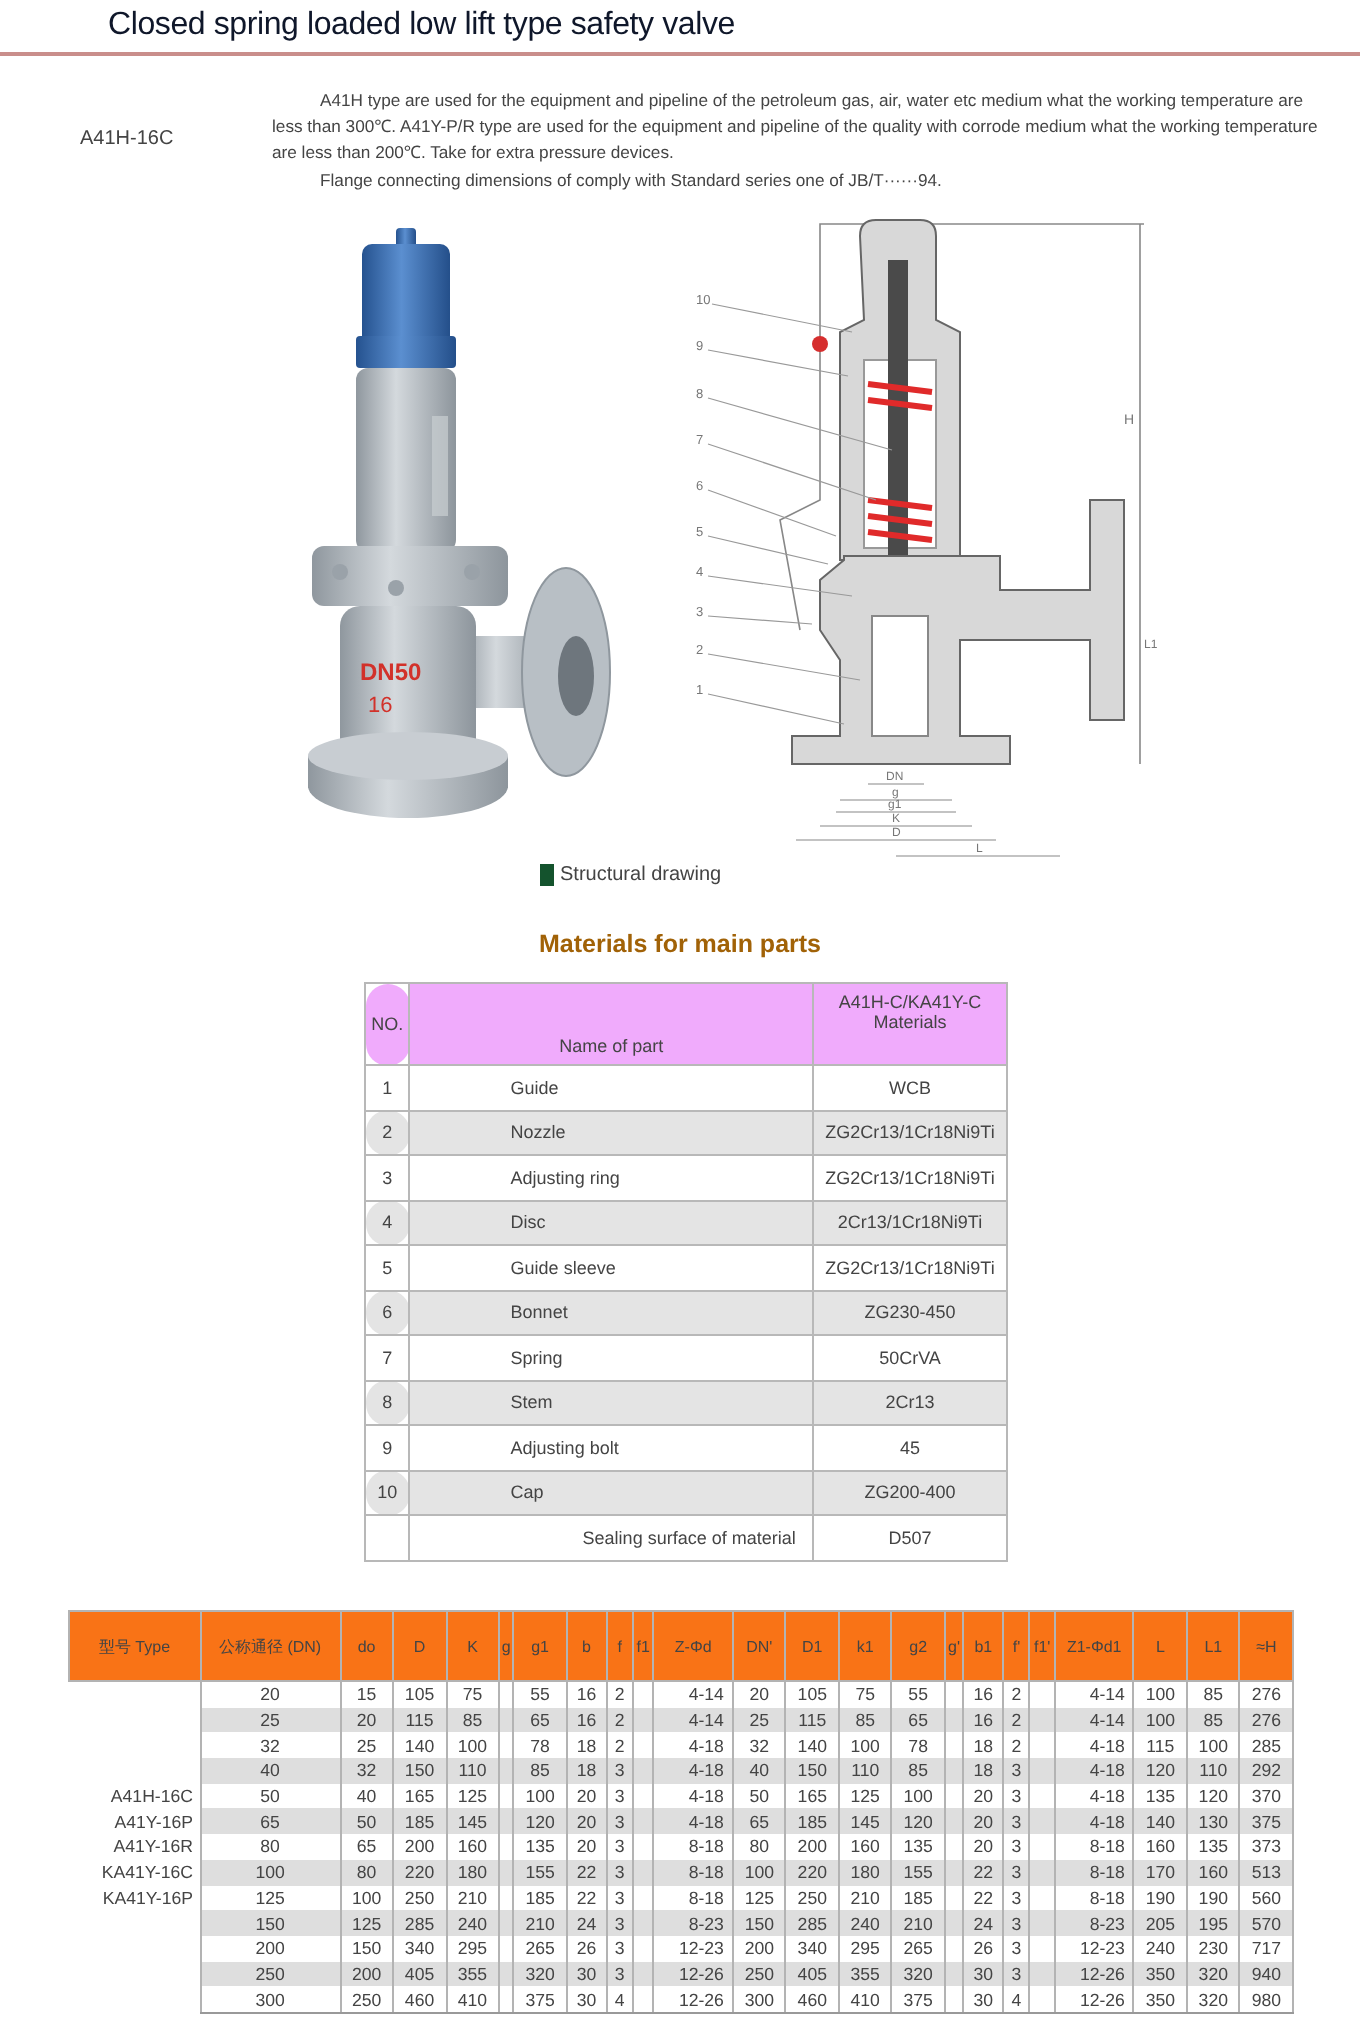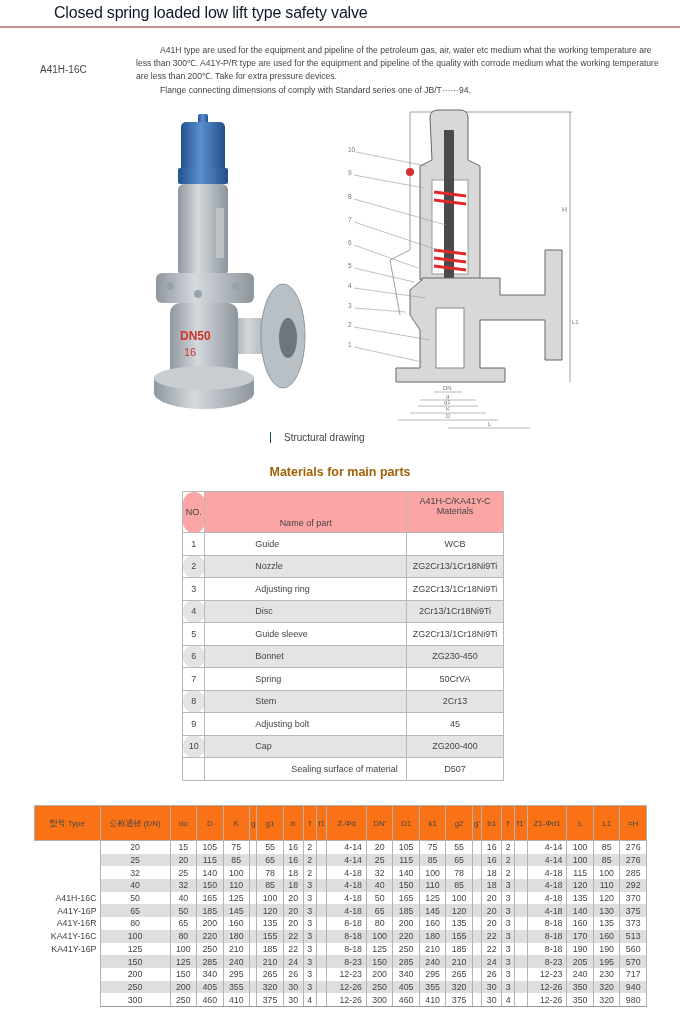--- a/index.html
+++ b/index.html
@@ -6,26 +6,26 @@
   body { width: 680px; height: 1011px; position: relative; overflow: hidden;
          font-family: "Liberation Sans", sans-serif; color: #333; }
   .header-title { position: absolute; left: 38px; top: 4px; font-size: 16px; color: #0f172a; letter-spacing: -0.2px; margin-left: 16px; }
   .header-rule { position: absolute; left: 0; top: 26px; width: 680px; height: 2px; background: #c98e8b; }
   .model-label { position: absolute; left: 40px; top: 64px; font-size: 10px; color: #444; }
   .desc { position: absolute; left: 136px; top: 44px; width: 525px; font-size: 8.6px; line-height: 13.2px; color: #444; }
   .desc p { margin: 0; }
   .desc .indent { text-indent: 24px; }
   .photo { position: absolute; left: 148px; top: 108px; width: 190px; height: 310px; }
   .drawing { position: absolute; left: 340px; top: 100px; width: 340px; height: 340px; }
-  .caption { position: absolute; left: 270px; top: 432px; font-size: 10px; color: #444; border-left: 1px solid #14532d; padding-left: 13px; }
+  .caption { position: absolute; left: 270px; top: 432px; font-size: 10px; color: #444; border-left: 7px solid #14532d; padding-left: 3px; }
   .mat-title { position: absolute; left: 0; width: 680px; top: 465px; text-align: center; font-size: 12.5px; font-weight: bold; color: #a16207; }
   table { border-collapse: collapse; }
   .mat-table { position: absolute; left: 182px; top: 491px; width: 322px; font-size: 9px; color: #444; }
   .mat-table td, .mat-table th { border: 1px solid #b8b8b8; height: 21.5px; padding: 0; }
-  .mat-table th { background: #fca5a5; font-weight: normal; height: 36px; margin-left: 16px; }
+  .mat-table th { background: #f0abfc; font-weight: normal; height: 36px; margin-left: 16px; }
   .mat-table tr.shade td { background: #e4e4e4; }
   .mat-table .c-no { width: 26px; text-align: center; border-radius: 11px; }
   .mat-table .c-name { width: 188px; text-align: left; padding-left: 50px; }
   .mat-table .c-mat { width: 106px; text-align: center; }
   .mat-table th.c-name { vertical-align: bottom; padding-bottom: 4px; padding-left: 0; text-align: center; }
   .mat-table th.c-mat { vertical-align: top; padding-top: 4px; }
   .mat-table td.seal { padding-left: 86px; }
   .dim-title { position: absolute; left: 38px; top: 786px; font-size: 12.5px; font-weight: bold; color: #222; margin-top: 28px; }
   .dim-table { position: absolute; left: 34px; top: 805px; width: 613px; font-size: 8.8px; color: #444; }
   .dim-table th { background: #f97316; font-weight: normal; border: 1px solid #b3b3b3; height: 34px; padding: 0; font-size: 8px; }

